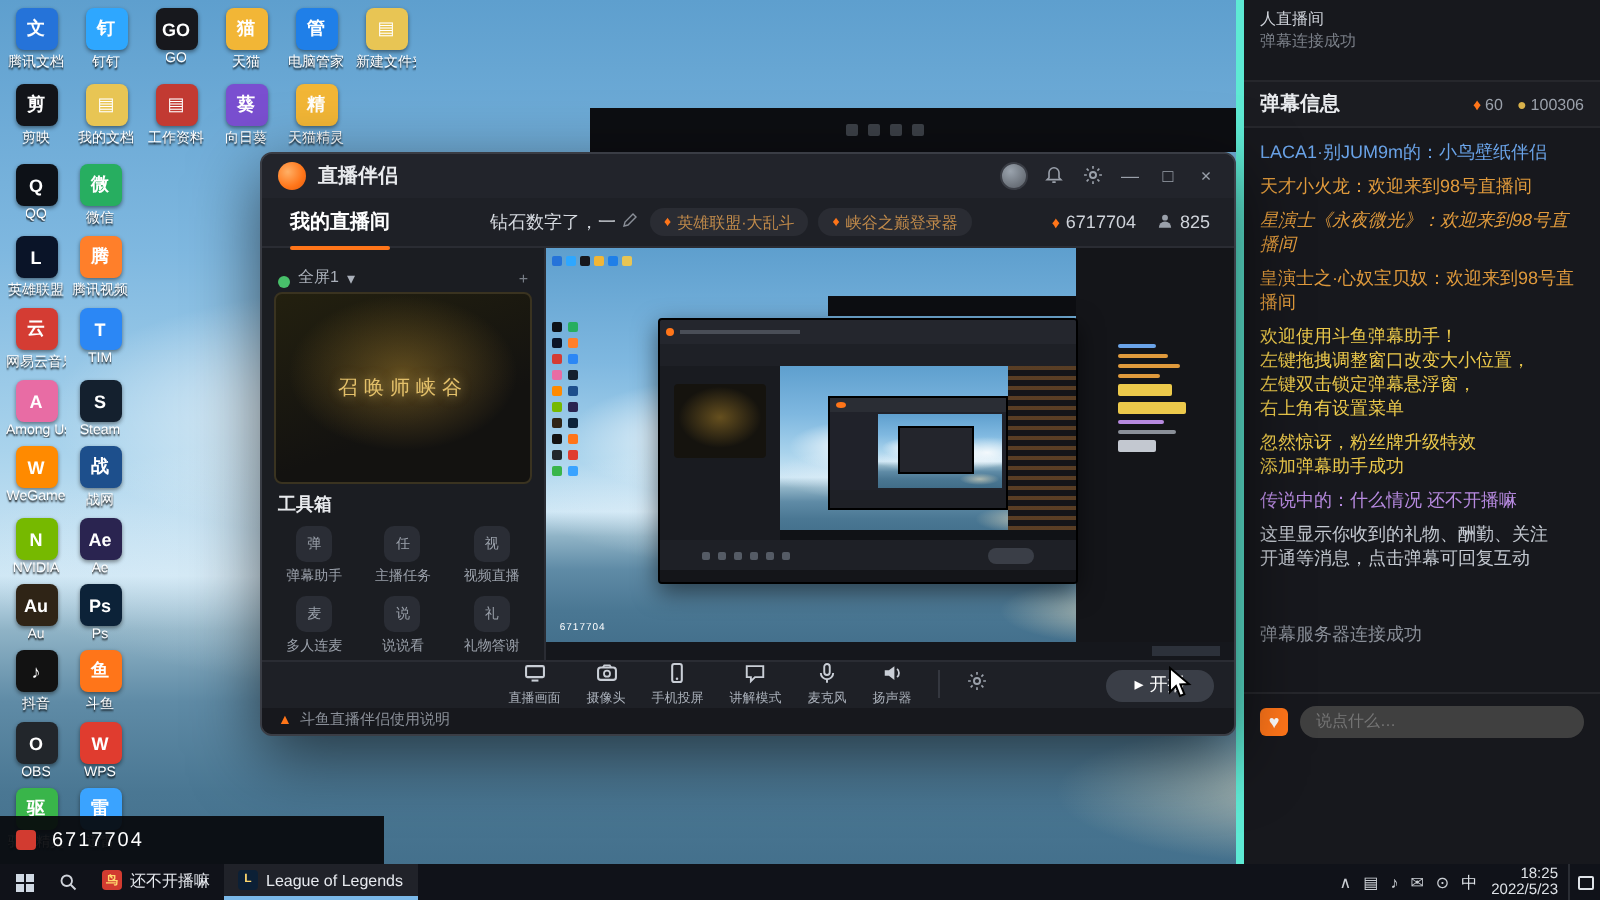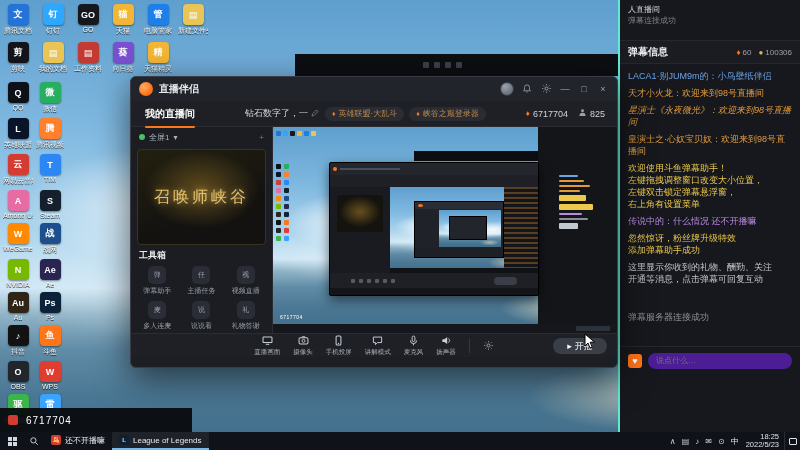--- a/index.html
+++ b/index.html
@@ -19,36 +19,36 @@
   #leftgrid{position:absolute;left:3px;top:82px;display:grid;grid-template-columns:30px 30px;gap:4px 2px;z-index:2}
   .dicon{width:30px;display:flex;flex-direction:column;align-items:center;gap:1px;cursor:default}
   .ic{width:21px;height:21px;border-radius:4px;display:flex;align-items:center;justify-content:center;
       color:#fff;font-size:9px;font-weight:bold;box-shadow:0 1px 2px rgba(0,0,0,.45)}
   .dlbl{font-size:7px;color:#fff;text-shadow:0 1px 1px #000;max-width:30px;white-space:nowrap;overflow:hidden}
   
   #strip-top{position:absolute;left:295px;top:54px;width:505px;height:22px;background:#0d0e12;z-index:3;
      display:flex;align-items:center;gap:5px;padding-left:128px}
   #strip-top i{width:6px;height:6px;background:#3c4047;border-radius:1px;display:block}
   
-  #chat{position:absolute;left:618px;top:0;width:182px;height:432px;background:#17181d;border-left:2px solid #5eead4;
+  #chat{position:absolute;left:618px;top:0;width:182px;height:432px;background:#17181d;border-left:4px solid #5eead4;
      z-index:4;display:flex;flex-direction:column}
   .chat-top{height:40px;padding:4px 8px;font-size:8px;line-height:11px}
   .chat-top .l1{color:#cfd3da}.chat-top .l2{color:#7a7f88}
   .chat-head{height:24px;display:flex;align-items:center;gap:6px;padding:0 8px;
      border-top:1px solid #26272c;border-bottom:1px solid #26272c;background:#1b1c21}
   .chat-head .t{font-size:10px;font-weight:bold;color:#e8eaed}
   .chips{margin-left:auto;display:flex;gap:7px;font-size:8px;color:#9aa0aa;align-items:center}
   .chip b{color:#ff7519;font-weight:normal;margin-right:2px}
   .chip.second b{color:#d9b14a}
   #chat-msgs{height:282px;padding:6px 8px;font-size:9px;line-height:12px;overflow:hidden}
   .msg{margin-bottom:5px;white-space:pre-line}
   .msg:last-child{margin-top:26px;}
   .chat-foot{height:28px;display:flex;align-items:center;gap:6px;padding:0 8px;border-top:1px solid #26272c}
   .gift-ic{width:14px;height:14px;border-radius:3px;background:#ff7519;display:flex;align-items:center;justify-content:center;color:#fff;font-size:9px}
-  .chat-input{flex:1;height:16px;border:none;border-radius:8px;background:#4c1d95;color:#9aa0aa;
+  .chat-input{flex:1;height:16px;border:none;border-radius:8px;background:#404040;color:#9aa0aa;
      font-size:8px;padding:0 8px;outline:none;font-family:inherit}
   
   #appwin{position:absolute;left:130px;top:76px;width:488px;height:292px;background:#1c1e24;
      border:1px solid #3a3d45;border-radius:6px;box-shadow:0 10px 34px rgba(0,0,0,.6);z-index:5;overflow:hidden;
      display:flex;flex-direction:column}
   .tbar{height:24px;display:flex;align-items:center;gap:6px;padding:0 8px;background:#22242b}
   .logo{width:14px;height:14px;border-radius:50%;background:radial-gradient(circle at 35% 35%,#ffb066,#ff7519 60%,#e05a10)}
   .apptitle{font-size:10px;font-weight:bold;color:#e8eaed}
   .tbar-right{margin-left:auto;display:flex;align-items:center;gap:7px;color:#9aa0aa;font-size:9px}
   .avatar{width:14px;height:14px;border-radius:50%;background:radial-gradient(circle at 35% 30%,#9aa3ad,#565b63);border:1px solid #3a3d45}
@@ -58,26 +58,26 @@
   .tab::after{content:"";position:absolute;left:2px;right:2px;bottom:-7px;height:2px;background:#ff7519;border-radius:1px}
   .stitle{margin-left:42px;font-size:9px;color:#d6dae0;display:flex;align-items:center;gap:3px}
   .pill{display:flex;align-items:center;gap:3px;height:14px;padding:0 7px;border-radius:7px;background:#2a2c33;
      font-size:8px;color:#c08a4a}
   .pill i{color:#ff7519;font-style:normal;font-size:7px}
   .hstats{margin-left:auto;display:flex;align-items:center;gap:10px;font-size:9px;color:#cfd3da}
   .hstat{display:flex;align-items:center;gap:3px}
   .hstat .dia{color:#ff7519;font-size:8px}
   .appbody{display:flex;height:206px}
   .leftcol{width:142px;border-right:1px solid #2a2c33;display:flex;flex-direction:column;background:#1b1d22}
-  .scenerow{height:20px;display:flex;align-items:center;gap:4px;padding:0 8px;font-size:8px;color:#aab0ba}
+  .scenerow{height:20px;display:flex;align-items:flex-end;gap:4px;padding:0 8px;font-size:8px;color:#aab0ba}
   .dotg{width:6px;height:6px;border-radius:50%;background:#48c06a}
   .scenerow .plus{margin-left:auto;color:#777d86}
   .promo{height:96px;margin:2px 6px 0;border-radius:4px;border:1px solid #3a3320;
      background:radial-gradient(60% 55% at 50% 42%, rgba(181,139,47,.45), rgba(0,0,0,0) 75%),linear-gradient(160deg,#23200f,#131210 65%);
-     display:flex;align-items:center;justify-content:center;color:#e3c06a;font-size:16px;letter-spacing:3px;
+     display:flex;align-items:center;justify-content:center;color:#e3c06a;font-size:10px;letter-spacing:3px;
      text-shadow:0 0 6px rgba(227,192,106,.65)}
   .toolhead{font-size:9px;color:#e8eaed;padding:4px 8px 2px;font-weight:bold}
   .toolgrid{display:grid;grid-template-columns:repeat(3,1fr);gap:5px 0;padding:2px 4px}
   .tool{display:flex;flex-direction:column;align-items:center;gap:2px}
   .tic{width:18px;height:18px;border-radius:5px;background:#2a2d35;color:#c9ced6;display:flex;align-items:center;justify-content:center;font-size:9px}
   .tool span{font-size:7px;color:#9aa0aa}
   .preview{position:relative;flex:1;overflow:hidden}
   
   .m-icons-top{position:absolute;left:1%;top:2%;display:flex;gap:2px}
   .m-icons{position:absolute;left:1%;top:18%;display:grid;grid-template-columns:6px 6px;gap:3px 2px}
@@ -304,23 +304,23 @@
     </div>
     <div id="chat-msgs">
         <div class="msg" style="color: rgb(106, 163, 232);">LACA1·别JUM9m的：小鸟壁纸伴侣</div>
         <div class="msg" style="color: rgb(224, 154, 60);">天才小火龙：欢迎来到98号直播间</div>
         <div class="msg" style="color: rgb(224, 154, 60); font-style: italic;">星演士《永夜微光》：欢迎来到98号直播间</div>
         <div class="msg" style="color: rgb(224, 154, 60);">皇演士之·心奴宝贝奴：欢迎来到98号直播间</div>
         <div class="msg" style="color: rgb(236, 201, 75);">欢迎使用斗鱼弹幕助手！
 左键拖拽调整窗口改变大小位置，
 左键双击锁定弹幕悬浮窗，
 右上角有设置菜单</div>
-        <div class="msg" style="color: rgb(183, 138, 224);">传说中的：什么情况 还不开播嘛</div>
         <div class="msg" style="color: rgb(236, 201, 75);">忽然惊讶，粉丝牌升级特效
 添加弹幕助手成功</div>
+        <div class="msg" style="color: rgb(183, 138, 224);">传说中的：什么情况 还不开播嘛</div>
         <div class="msg" style="color: rgb(195, 200, 208);">这里显示你收到的礼物、酬勤、关注
 开通等消息，点击弹幕可回复互动</div>
         <div class="msg" style="color: rgb(138, 143, 152);">弹幕服务器连接成功</div>
       </div>
     <div class="chat-foot">
       <span class="gift-ic">♥</span>
       <input class="chat-input" placeholder="说点什么…" style="">
     </div>
   </div>
 
@@ -532,20 +532,24 @@
       <span class="vsep"></span>
       <span id="gear-slot2"><svg width="11" height="11" viewBox="0 0 16 16">
             <circle cx="8" cy="8" r="2.2" fill="none" stroke="#9aa0aa" stroke-width="1.4"></circle>
             <path d="M8 1.5v2M8 12.5v2M1.5 8h2M12.5 8h2M3.4 3.4l1.4 1.4M11.2 11.2l1.4 1.4M12.6 3.4l-1.4 1.4M4.8 11.2l-1.4 1.4" stroke="#9aa0aa" stroke-width="1.2"></path>
           </svg></span>
       <span class="startbtn">
           <span>▸</span>
           <span>开播</span>
         </span>
     </div>
+    <div class="afoot">
+      <span class="tri">▲</span>
+      <span>斗鱼直播伴侣使用说明</span>
+    </div>
   </div>
 
   <div id="overlay-strip">
     <span class="redsq"></span>
     <span class="cnt">6717704</span>
   </div>
 
   <div id="taskbar">
     <span class="tb-start">
       <span class="winlogo">

